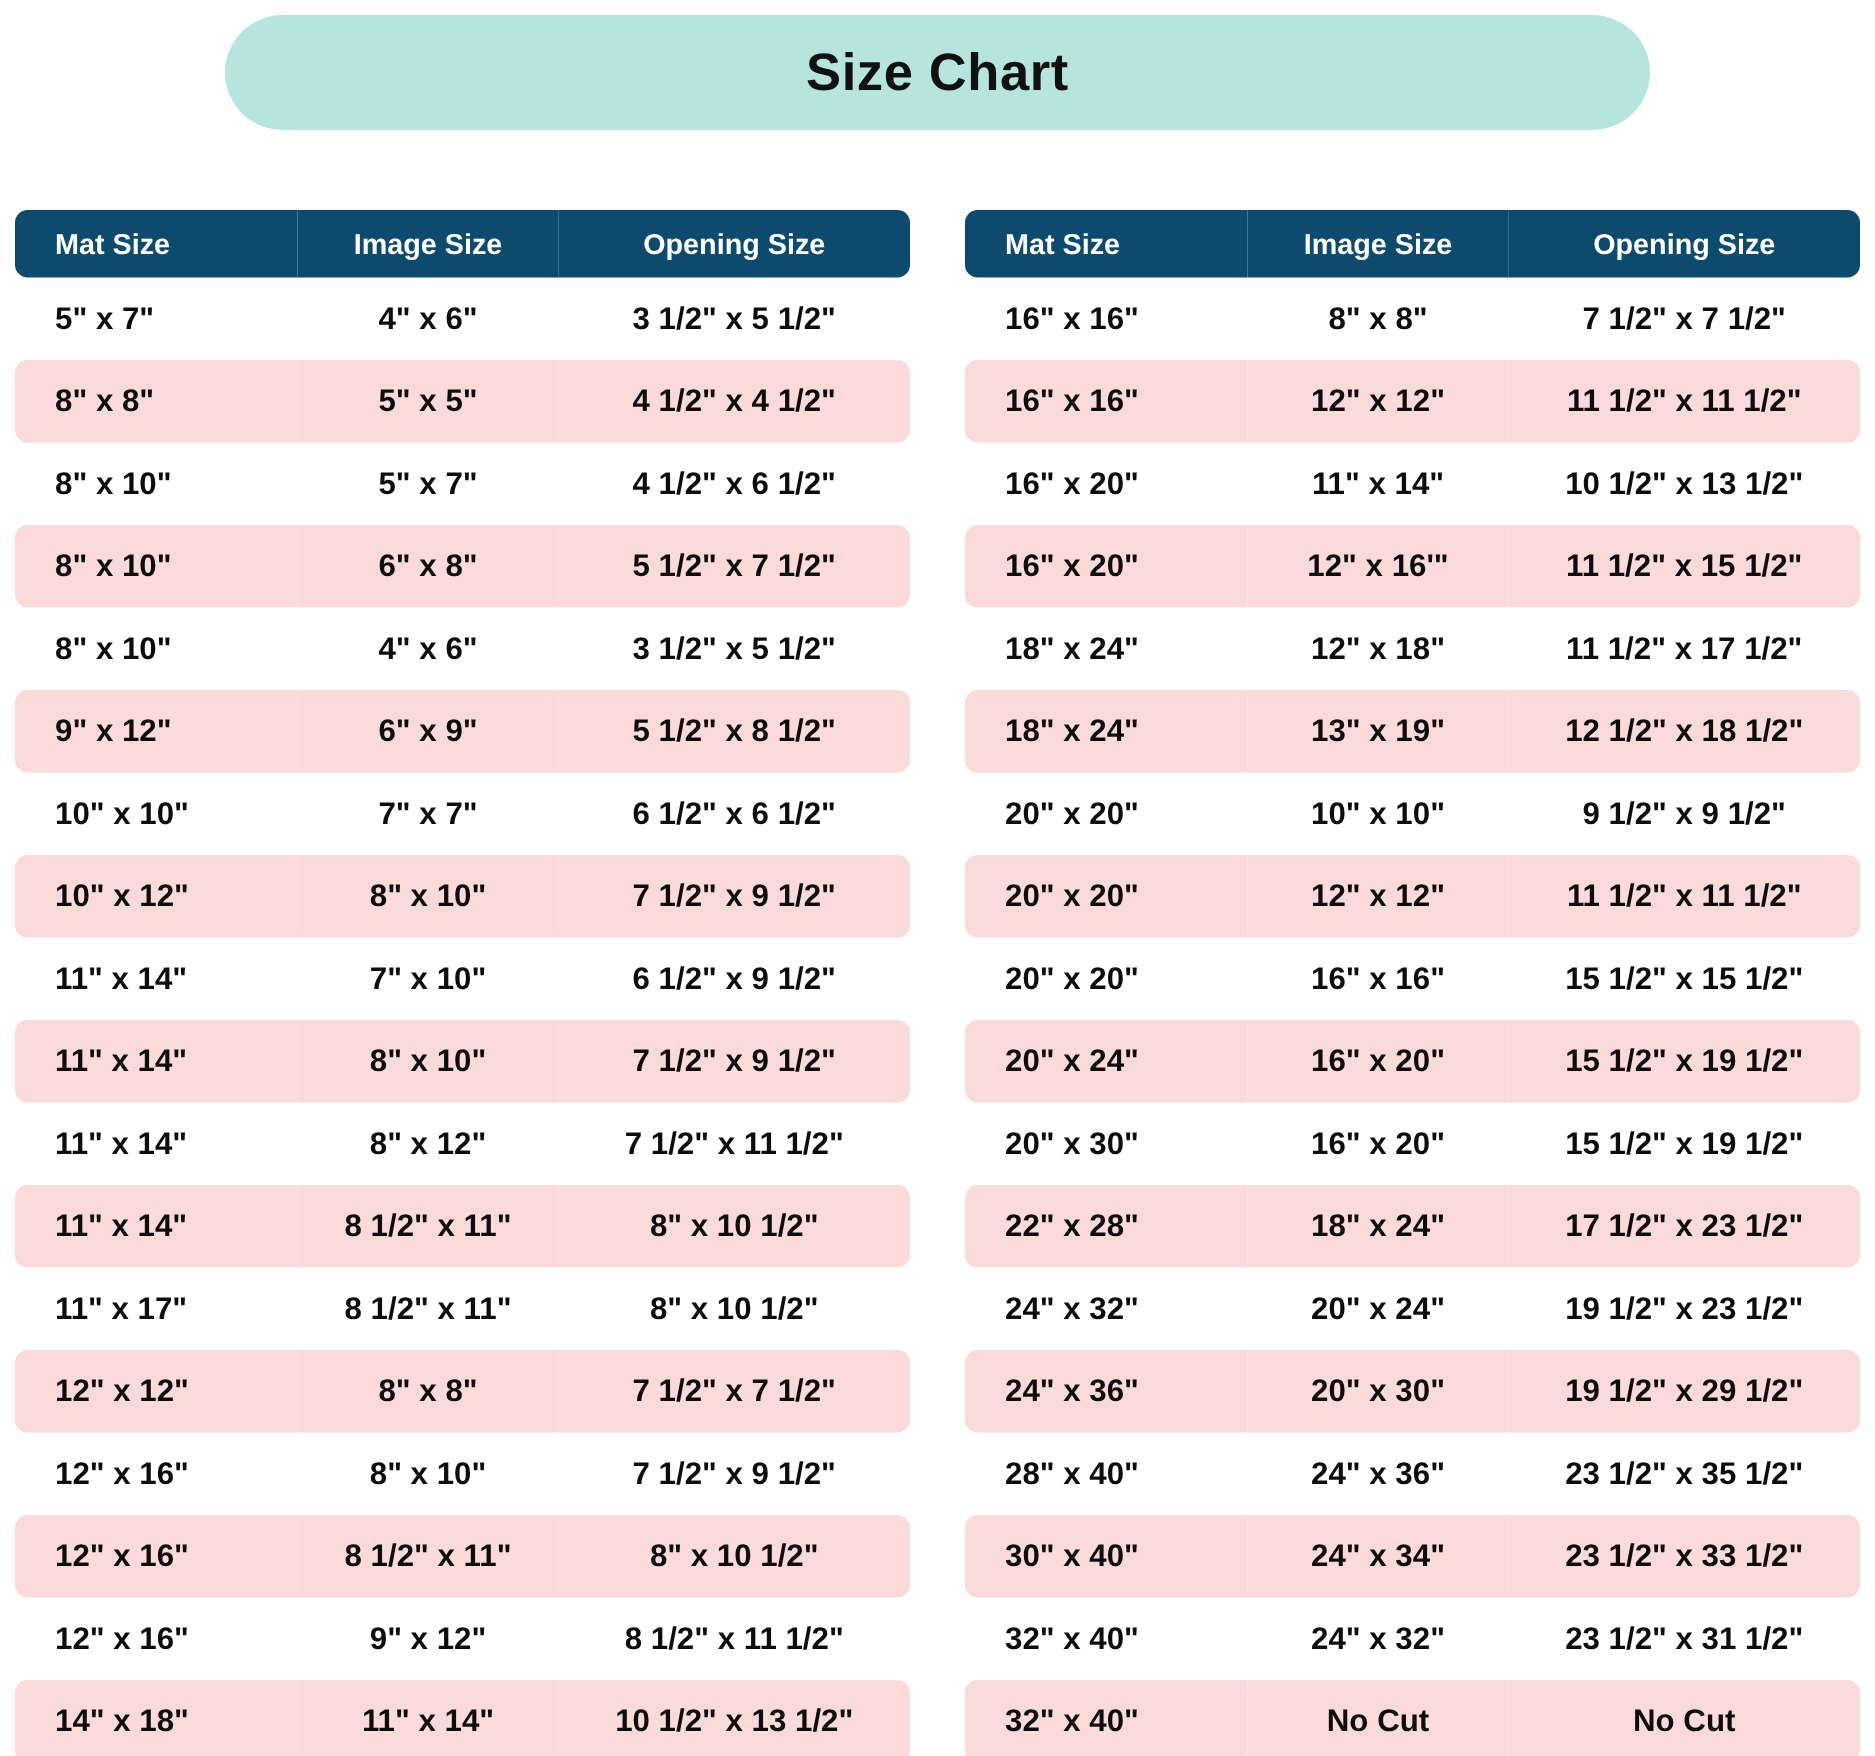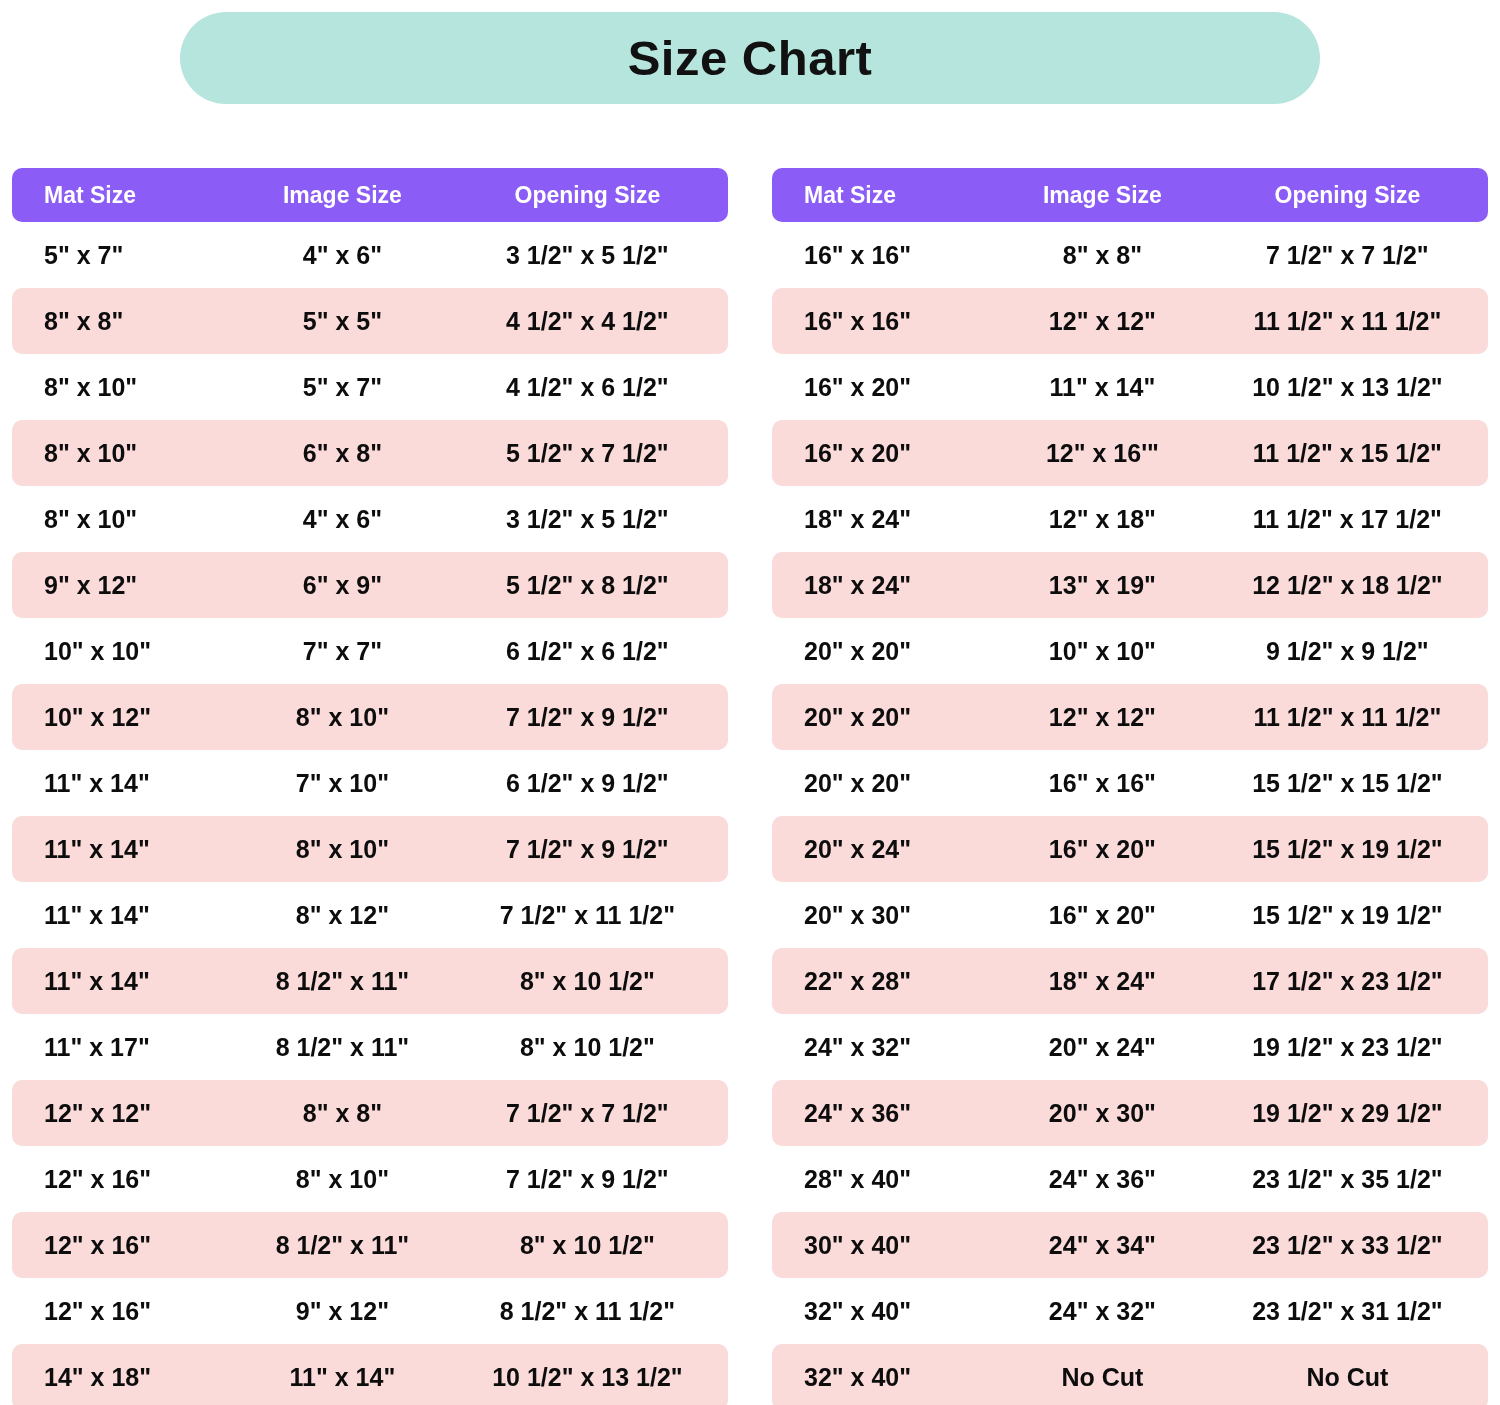--- a/index.html
+++ b/index.html
@@ -26,21 +26,21 @@
     top: 12px;
     width: 1140px;
     height: 92px;
     background: #b6e5dd;
     border-radius: 46px;
     display: flex;
     align-items: center;
     justify-content: center;
   }
   .title-banner .title-text {
-    font-size: 49px;
+    font-size: 42px;
     font-weight: bold;
     letter-spacing: 0.5px;
     color: #111111;
   }
   .tables {
     position: absolute;
     left: 0;
     top: 168px;
     width: 1500px;
     display: flex;
@@ -52,21 +52,21 @@
     flex: 1 1 0;
     min-width: 0;
   }
   table.size-table {
     width: 100%;
     border-collapse: separate;
     border-spacing: 0;
     table-layout: fixed;
   }
   table.size-table thead th {
-    background: #8b5cf6;
+    background: #0c4a6e;
     color: #ffffff;
     font-size: 23px;
     font-weight: bold;
     height: 54px;
     padding: 0 6px;
     text-align: center;
   }
   table.size-table thead th.c0 {
     border-top-left-radius: 10px;
     border-bottom-left-radius: 10px;

